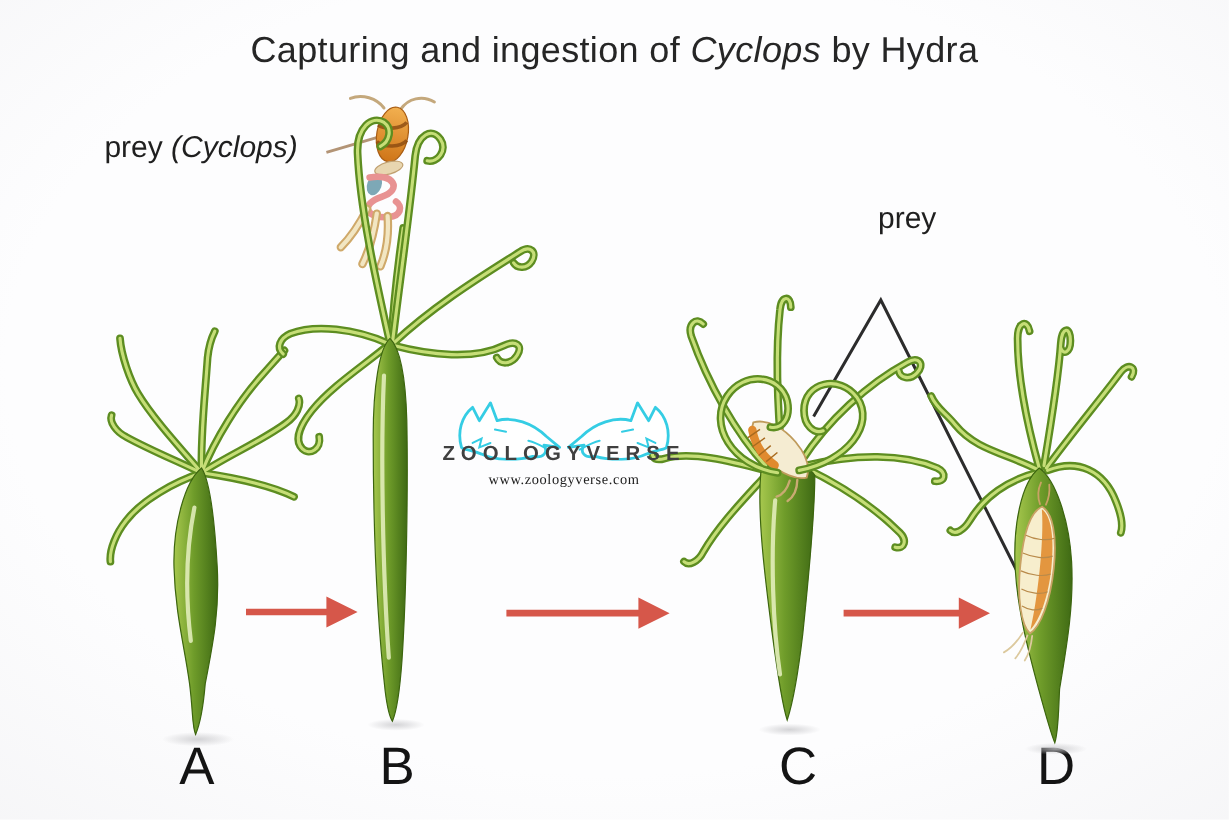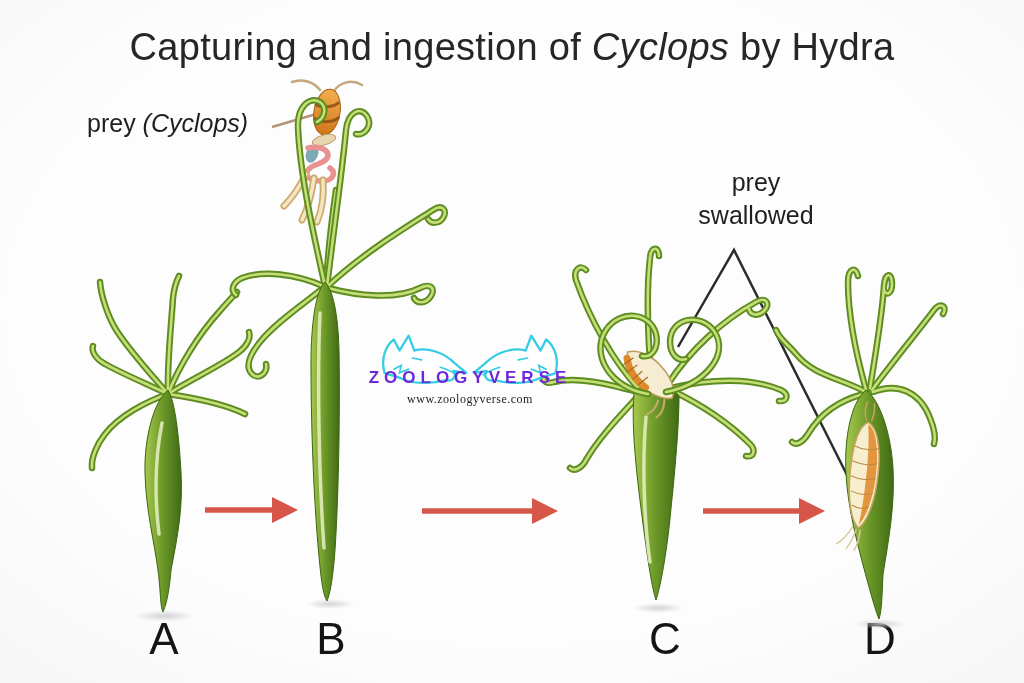--- a/index.html
+++ b/index.html
@@ -3,36 +3,36 @@
 <meta charset="utf-8">
 <style>
   html,body{margin:0;padding:0;}
   body{
     width:1024px;height:683px;overflow:hidden;position:relative;
     font-family:"Liberation Sans","DejaVu Sans",sans-serif;
     background:radial-gradient(ellipse 90% 90% at 50% 45%, #fdfdfe 55%, #f2f2f4 100%);
     color:#2a2a2a;
   }
   .abs{position:absolute;}
-  .title{top:26px;left:0;width:1024px;text-align:center;font-size:38px;font-weight:500;letter-spacing:.3px;color:#262626;}
+  .title{top:26px;left:0;width:1024px;text-align:center;font-size:30px;font-weight:500;letter-spacing:.3px;color:#262626;}
   .title .it{font-style:italic;}
   .prey-label{left:87px;top:109px;font-size:25px;color:#1f1f1f;text-align:right;}
   .prey-label .it{font-style:italic;}
   .prey-swallowed{left:656px;top:166px;width:200px;text-align:center;font-size:25px;line-height:33px;color:#1f1f1f;}
   .stage-letter{top:614px;width:60px;text-align:center;font-size:44px;font-weight:400;color:#141414;}
   .letter-a{left:134px;} .letter-b{left:301px;} .letter-c{left:635px;} .letter-d{left:850px;}
   .overlay{left:0;top:0;pointer-events:none;}
   .hydra{pointer-events:none;}
   .to{fill:none;stroke:#5d8d21;stroke-width:6.5;stroke-linecap:round;}
   .ti{fill:none;stroke:#c6de77;stroke-width:2.6;stroke-linecap:round;}
   .bodyfill{fill:url(#gBody);stroke:#3c650f;stroke-width:1;}
   .sheen{fill:none;stroke:#edf5ca;stroke-width:3.5;stroke-linecap:round;opacity:.8;}
   .watermark{left:368px;top:332px;width:204px;text-align:center;}
   .wm-wolves{display:block;margin:0 auto;}
-  .wm-brand{position:relative;margin-top:-16px;font-size:17px;font-weight:800;letter-spacing:5px;color:#6d28d9;}
+  .wm-brand{position:relative;margin-top:-16px;font-size:17px;font-weight:800;letter-spacing:5px;color:#404040;}
   .wm-url{margin-top:4px;font-family:"Liberation Serif","DejaVu Serif",serif;font-size:12px;letter-spacing:.5px;color:#1c1c1c;}
   .wolf{fill:#ffffff;stroke:#35cde4;stroke-width:2.5;stroke-linejoin:round;}
   .wolfline{fill:none;stroke:#35cde4;stroke-width:1.8;stroke-linecap:round;}
 </style>
 </head>
 <body>
 
 <svg width="0" height="0" class="abs" aria-hidden="true">
   <defs>
     <linearGradient id="gBody" x1="0" y1="0" x2="1" y2="0">
@@ -54,21 +54,20 @@
 <div class="abs title">
   <span>Capturing and ingestion of </span><span class="it">Cyclops</span><span> by Hydra</span>
 </div>
 
 <div class="abs prey-label">
   <span>prey </span><span class="it">(Cyclops)</span>
 </div>
 
 <div class="abs prey-swallowed">
   <div>prey</div>
-  <div>swallowed</div>
 </div>
 
 <div class="abs stage-letter letter-a">A</div>
 <div class="abs stage-letter letter-b">B</div>
 <div class="abs stage-letter letter-c">C</div>
 <div class="abs stage-letter letter-d">D</div>
 
 <svg class="abs overlay" width="1024" height="683" viewBox="0 0 1024 683">
   <ellipse cx="165" cy="616" rx="30" ry="6" fill="url(#gShadow)"></ellipse>
   <ellipse cx="330" cy="604" rx="24" ry="5" fill="url(#gShadow)"></ellipse>

